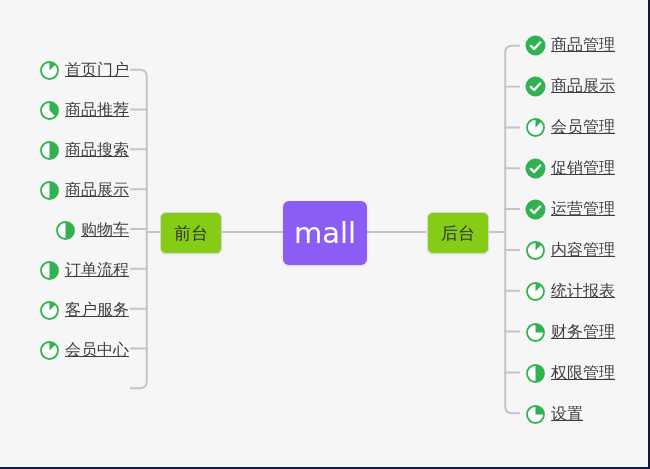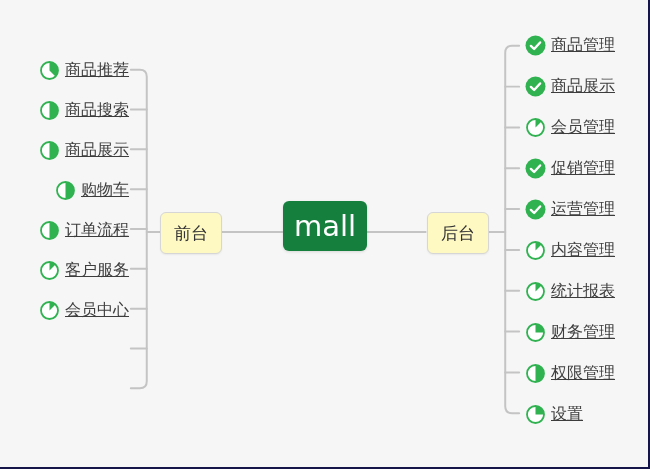--- a/index.html
+++ b/index.html
@@ -12,27 +12,27 @@
     border-bottom:2px solid #15154a;
     overflow:hidden;
     font-family:"DejaVu Sans","Liberation Sans",sans-serif;
   }
   svg.connectors{position:absolute;left:0;top:0;width:100%;height:100%;}
   .node{
     position:absolute;display:flex;align-items:center;justify-content:center;
     box-sizing:border-box;border-radius:6px;
   }
   .node-root{
-    left:283px;top:201px;width:84px;height:50px;
-    background:#15803d;color:#ffffff;font-size:29px;
+    left:283px;top:201px;width:84px;height:64px;
+    background:#8b5cf6;color:#ffffff;font-size:29px;
     box-shadow:0 1px 3px rgba(0,0,0,.12);
   }
   .node-branch{
     top:212px;width:62px;height:42px;
-    background:#fef9c3;border:1px solid #d6d6d6;color:#333333;
+    background:#84cc16;border:1px solid #d6d6d6;color:#333333;
     font-size:17px;box-shadow:0 1px 2px rgba(0,0,0,.06);
   }
   .node-front{left:160px;}
   .node-back{left:427px;align-items:center;}
   .branch-items{position:absolute;display:flex;flex-direction:column;}
   .branch-items.left{right:519px;top:50px;align-items:flex-end;}
   .branch-items.right{left:524px;top:25px;align-items:flex-start;}
   .topic{
     display:flex;align-items:center;gap:5px;
     color:#3d3d3d;font-size:16px;white-space:nowrap;cursor:default;text-decoration:underline;
@@ -89,20 +89,29 @@
 
   <div class="node node-branch node-back">
     <span>后台</span>
   </div>
 
   <div class="branch-items left">
       <div class="topic">
         <span class="icon-box">
           <svg width="19" height="19" viewBox="0 0 19 19">
             <circle cx="9.5" cy="9.5" r="8.5" fill="#ffffff" stroke="#31b251" stroke-width="1.8"></circle>
+            <path d="M9.5,9.5 L9.5,1 A8.5,8.5 0 0,1 15.51,3.49 Z" fill="#31b251"></path>
+          </svg>
+        </span>
+        <span>首页门户</span>
+      </div>
+      <div class="topic">
+        <span class="icon-box">
+          <svg width="19" height="19" viewBox="0 0 19 19">
+            <circle cx="9.5" cy="9.5" r="8.5" fill="#ffffff" stroke="#31b251" stroke-width="1.8"></circle>
             <path d="M9.5,9.5 L9.5,1 A8.5,8.5 0 0,1 15.51,15.51 Z" fill="#31b251"></path>
           </svg>
         </span>
         <span>商品推荐</span>
       </div>
       <div class="topic">
         <span class="icon-box">
           <svg width="19" height="19" viewBox="0 0 19 19">
             <circle cx="9.5" cy="9.5" r="8.5" fill="#ffffff" stroke="#31b251" stroke-width="1.8"></circle>
             <path d="M9.5,9.5 L9.5,1 A8.5,8.5 0 0,1 9.50,18.00 Z" fill="#31b251"></path>

